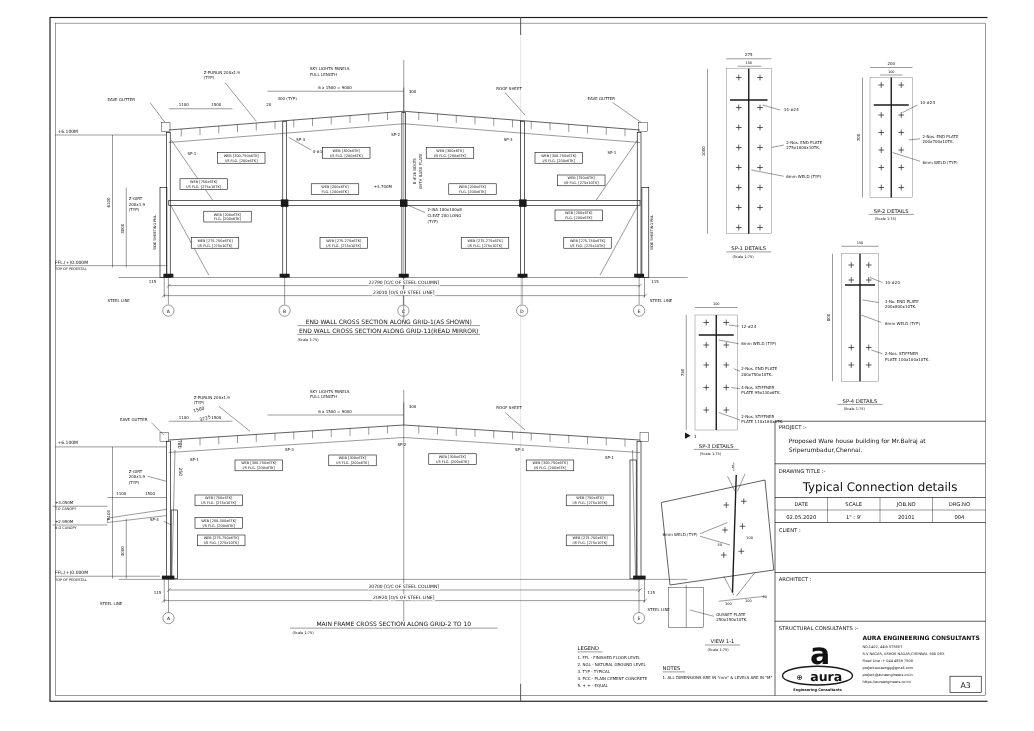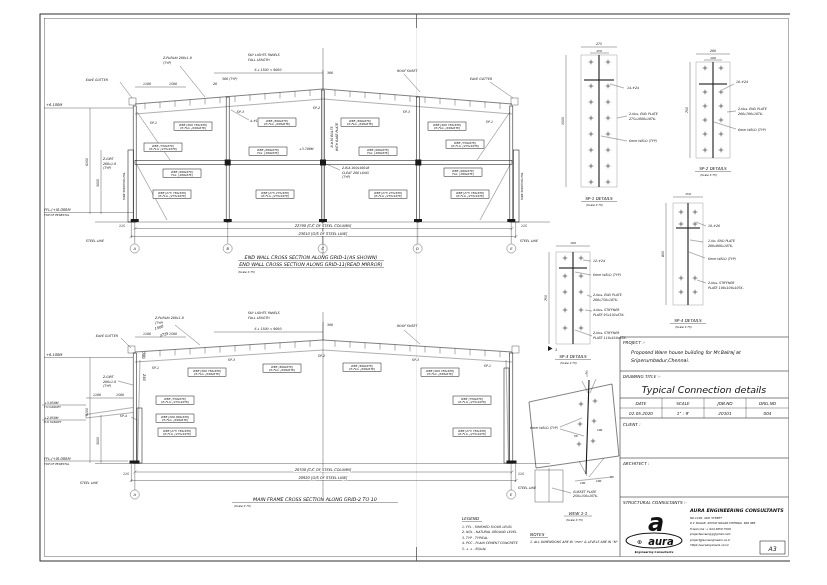--- a/index.html
+++ b/index.html
@@ -1,16 +1,16 @@
 <!DOCTYPE html>
 <html><head>
 <meta charset="utf-8">
 <style>
   html,body{margin:0;padding:0;background:#ffffff;}
-  #sheet{position:relative;width:790px;height:585px;background:#fff;overflow:hidden;font-style:italic;}
+  #sheet{position:relative;width:790px;height:585px;background:#fff;overflow:hidden;}
   svg{position:absolute;left:0;top:0;}
   svg text{font-family:"DejaVu Sans",sans-serif;fill:#111;stroke:none;}
   line,path,rect,circle,ellipse,polyline,polygon{stroke:#1a1a1a;fill:none;stroke-width:.55px;}
   .thin{stroke-width:.35px;}
   .bold{stroke-width:1.1px;}
   .fillb{fill:#1a1a1a;stroke:none;}
   .boxr{fill:#fff;stroke:#1a1a1a;stroke-width:.5px;}
   .faint{stroke:#d9d9d9;stroke-width:.5px;}
   .t28{font-size:2.8px;} .t3{font-size:3.2px;} .t35{font-size:3.6px;}
   .t4{font-size:4.2px;} .t45{font-size:4.8px;}

